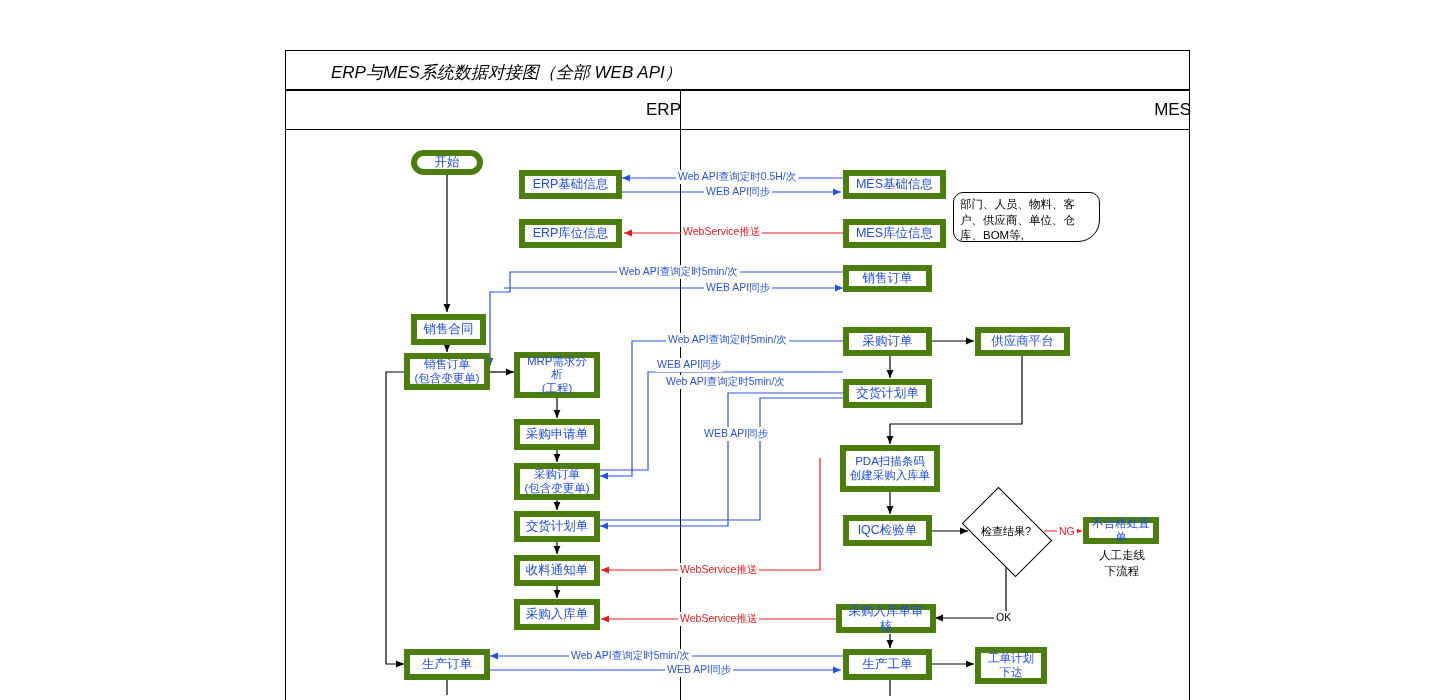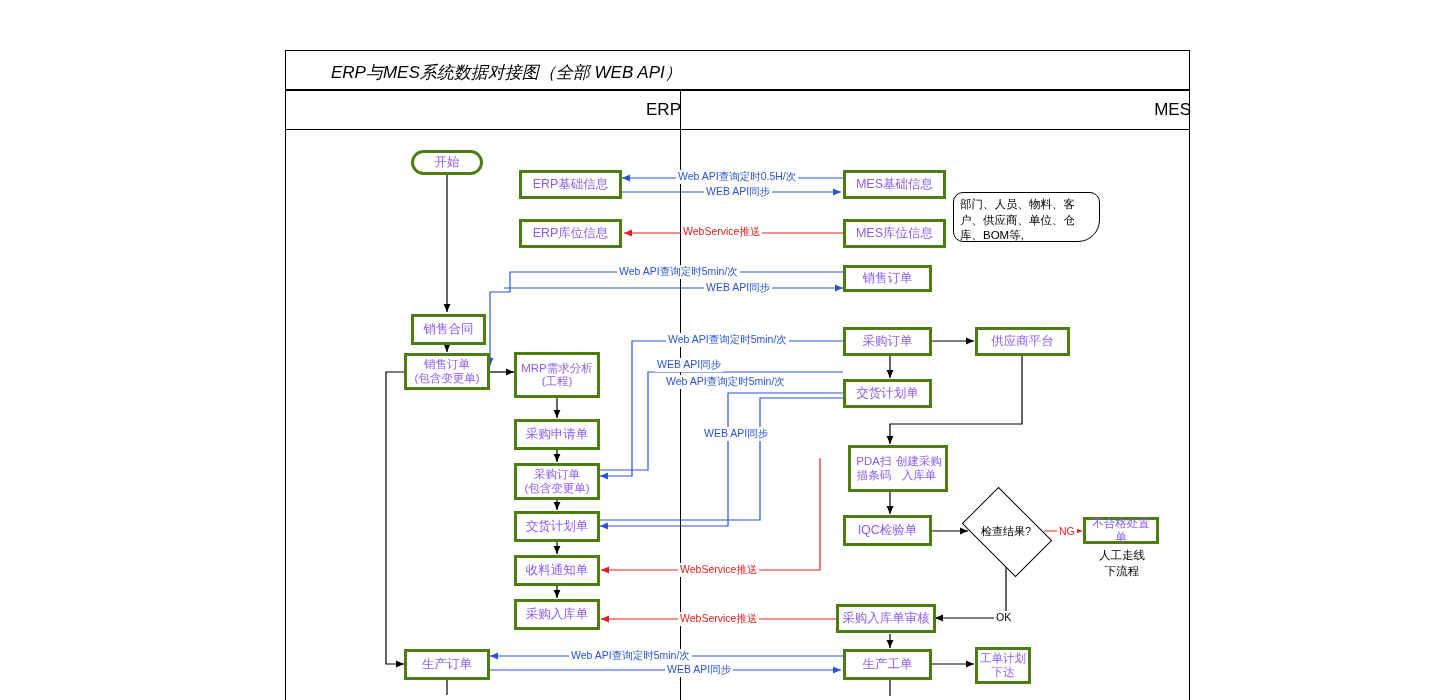--- a/index.html
+++ b/index.html
@@ -11,23 +11,23 @@
   .title-bar{left:285px;top:50px;width:905px;height:40px;}
   .title-text{position:absolute;left:45px;top:10px;font-size:17px;color:#000;white-space:nowrap;font-style:italic;}
 
   .lane-row{left:285px;top:90px;width:905px;height:40px;}
   .lane-label{position:absolute;top:9px;font-size:17px;color:#000;text-align:right;}
 
   .lane-divider{position:absolute;left:680px;top:90px;width:1px;height:610px;background:#000;}
   .body-left{position:absolute;left:285px;top:130px;width:1px;height:570px;background:#000;}
   .body-right{position:absolute;left:1189px;top:130px;width:1px;height:570px;background:#000;}
 
-  .node{position:absolute;box-sizing:border-box;border:3px solid #4d7c0f;background:#fff;
+  .node{position:absolute;box-sizing:border-box;border:6px solid #4d7c0f;background:#fff;
         display:flex;align-items:center;justify-content:center;text-align:center;
-        font-size:12.5px;color:#8b5cf6;line-height:1.15;padding:1px 2px;}
+        font-size:12.5px;color:#1d4ed8;line-height:1.15;padding:1px 2px;}
   .node.two-line{font-size:11.5px;}
   .node.round{border-radius:14px;}
 
   .diamond{position:absolute;box-sizing:border-box;}
   .diamond .inner{position:absolute;left:0;top:0;width:100%;height:100%;
       border:1px solid #000;background:#fff;transform:rotate(45deg);}
   .diamond .txt{position:absolute;left:0;top:0;width:100%;height:100%;
       display:flex;align-items:center;justify-content:center;font-size:11px;color:#000;z-index:2;}
 
   .cloudbox{position:absolute;box-sizing:border-box;border:1px solid #000;border-radius:10px 10px 22px 10px;
@@ -188,34 +188,34 @@
   <div class="node" style="left:843px;top:219px;width:103px;height:29px;">MES库位信息</div>
 
   <div class="node" style="left:843px;top:265px;width:89px;height:27px;">销售订单</div>
 
   <div class="node" style="left:843px;top:327px;width:89px;height:29px;">采购订单</div>
 
   <div class="node" style="left:975px;top:327px;width:95px;height:29px;">供应商平台</div>
 
   <div class="node" style="left:843px;top:379px;width:89px;height:29px;">交货计划单</div>
 
-  <div class="node two-line" style="left:840px;top:445px;width:100px;height:47px;flex-direction:row;margin-left:8px;">
+  <div class="node two-line" style="left:840px;top:445px;width:100px;height:47px;flex-direction:column;">
     <span>PDA扫描条码</span>
     <span>创建采购入库单</span>
   </div>
 
   <div class="node" style="left:843px;top:515px;width:89px;height:31px;">IQC检验单</div>
 
   <div class="node" style="left:1083px;top:517px;width:76px;height:27px;font-size:11.5px;">不合格处置单</div>
 
   <div class="node" style="left:836px;top:604px;width:100px;height:29px;">采购入库单审核</div>
 
   <div class="node" style="left:843px;top:649px;width:89px;height:31px;">生产工单</div>
 
-  <div class="node two-line" style="left:975px;top:647px;width:56px;height:37px;flex-direction:column;">
+  <div class="node two-line" style="left:975px;top:647px;width:72px;height:37px;flex-direction:column;">
     <span>工单计划</span>
     <span>下达</span>
   </div>
 
   <div class="diamond" style="left:969px;top:506px;width:74px;height:50px;">
     <div class="inner"></div>
     <div class="txt">检查结果?</div>
   </div>
 
   <div class="cloudbox" style="left:953px;top:165px;width:147px;height:50px;margin-top:27px;">部门、人员、物料、客户、供应商、单位、仓库、BOM等,</div>

